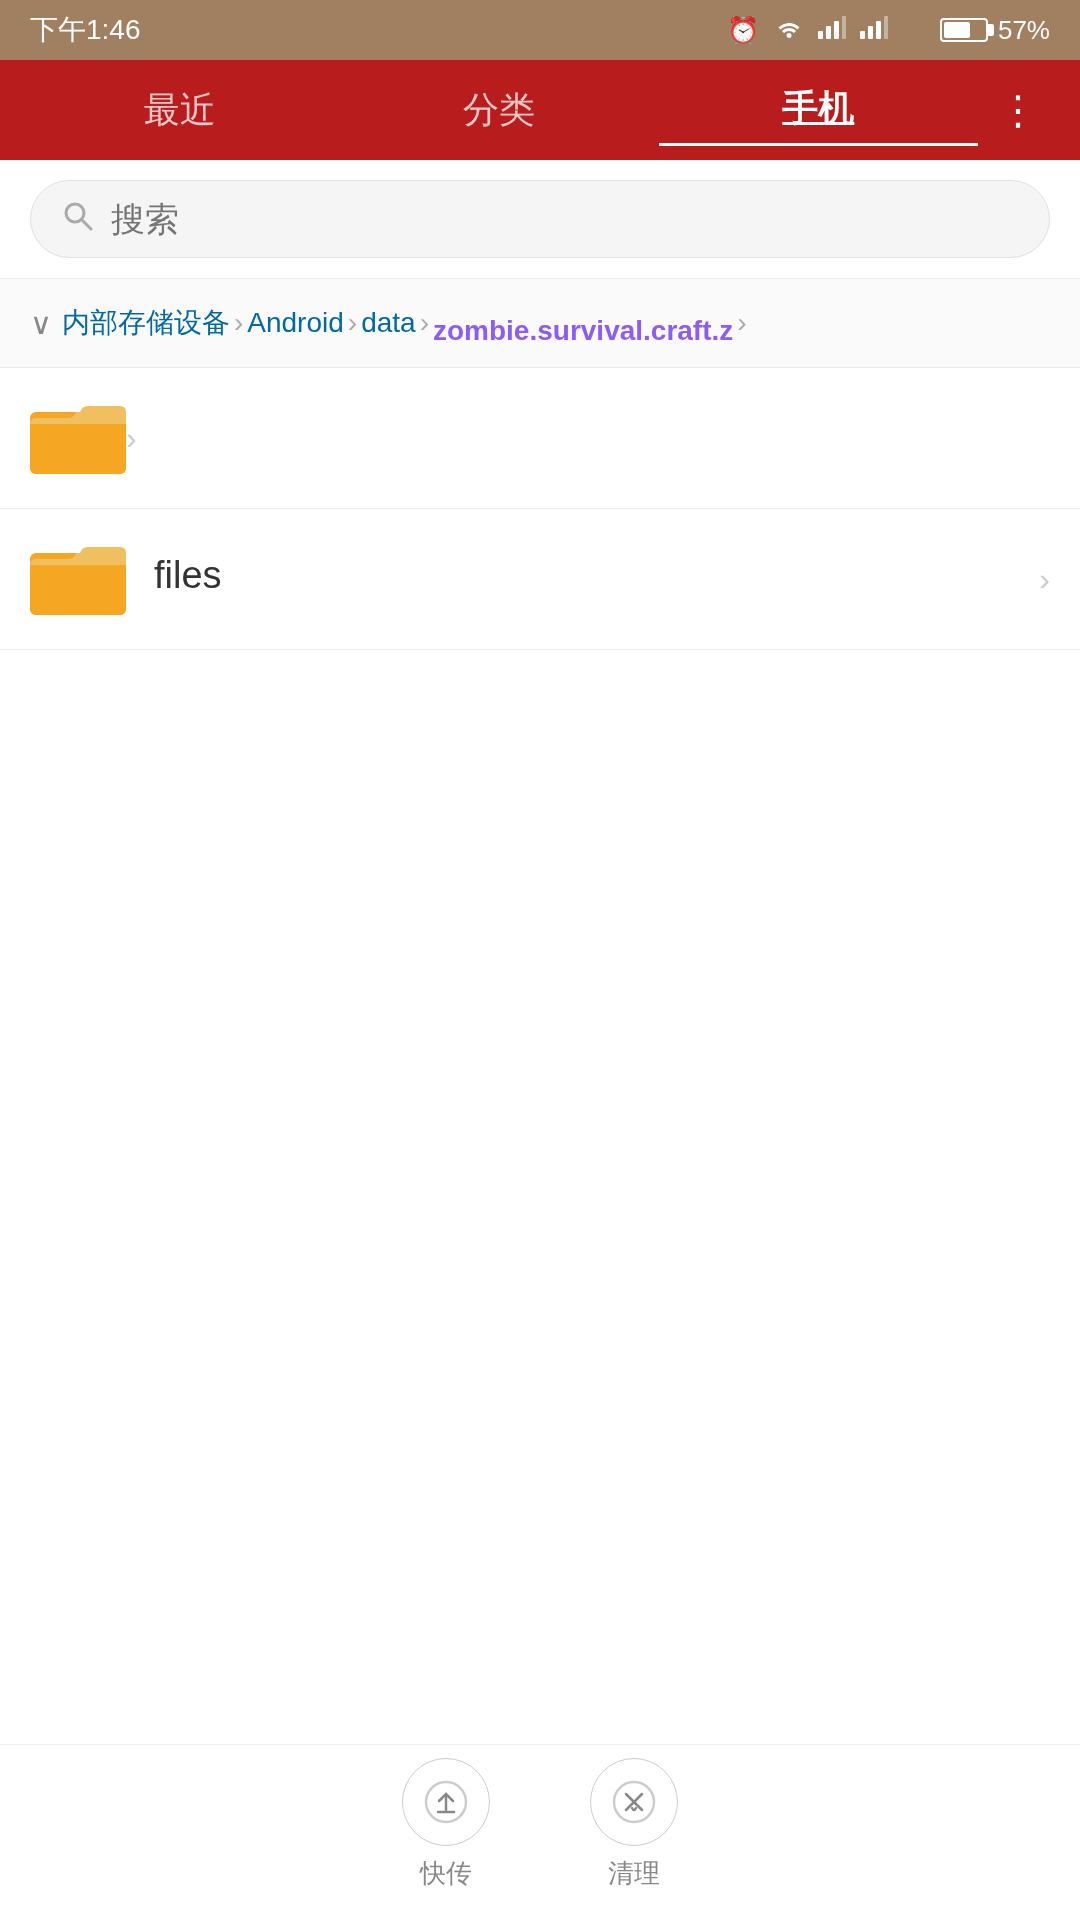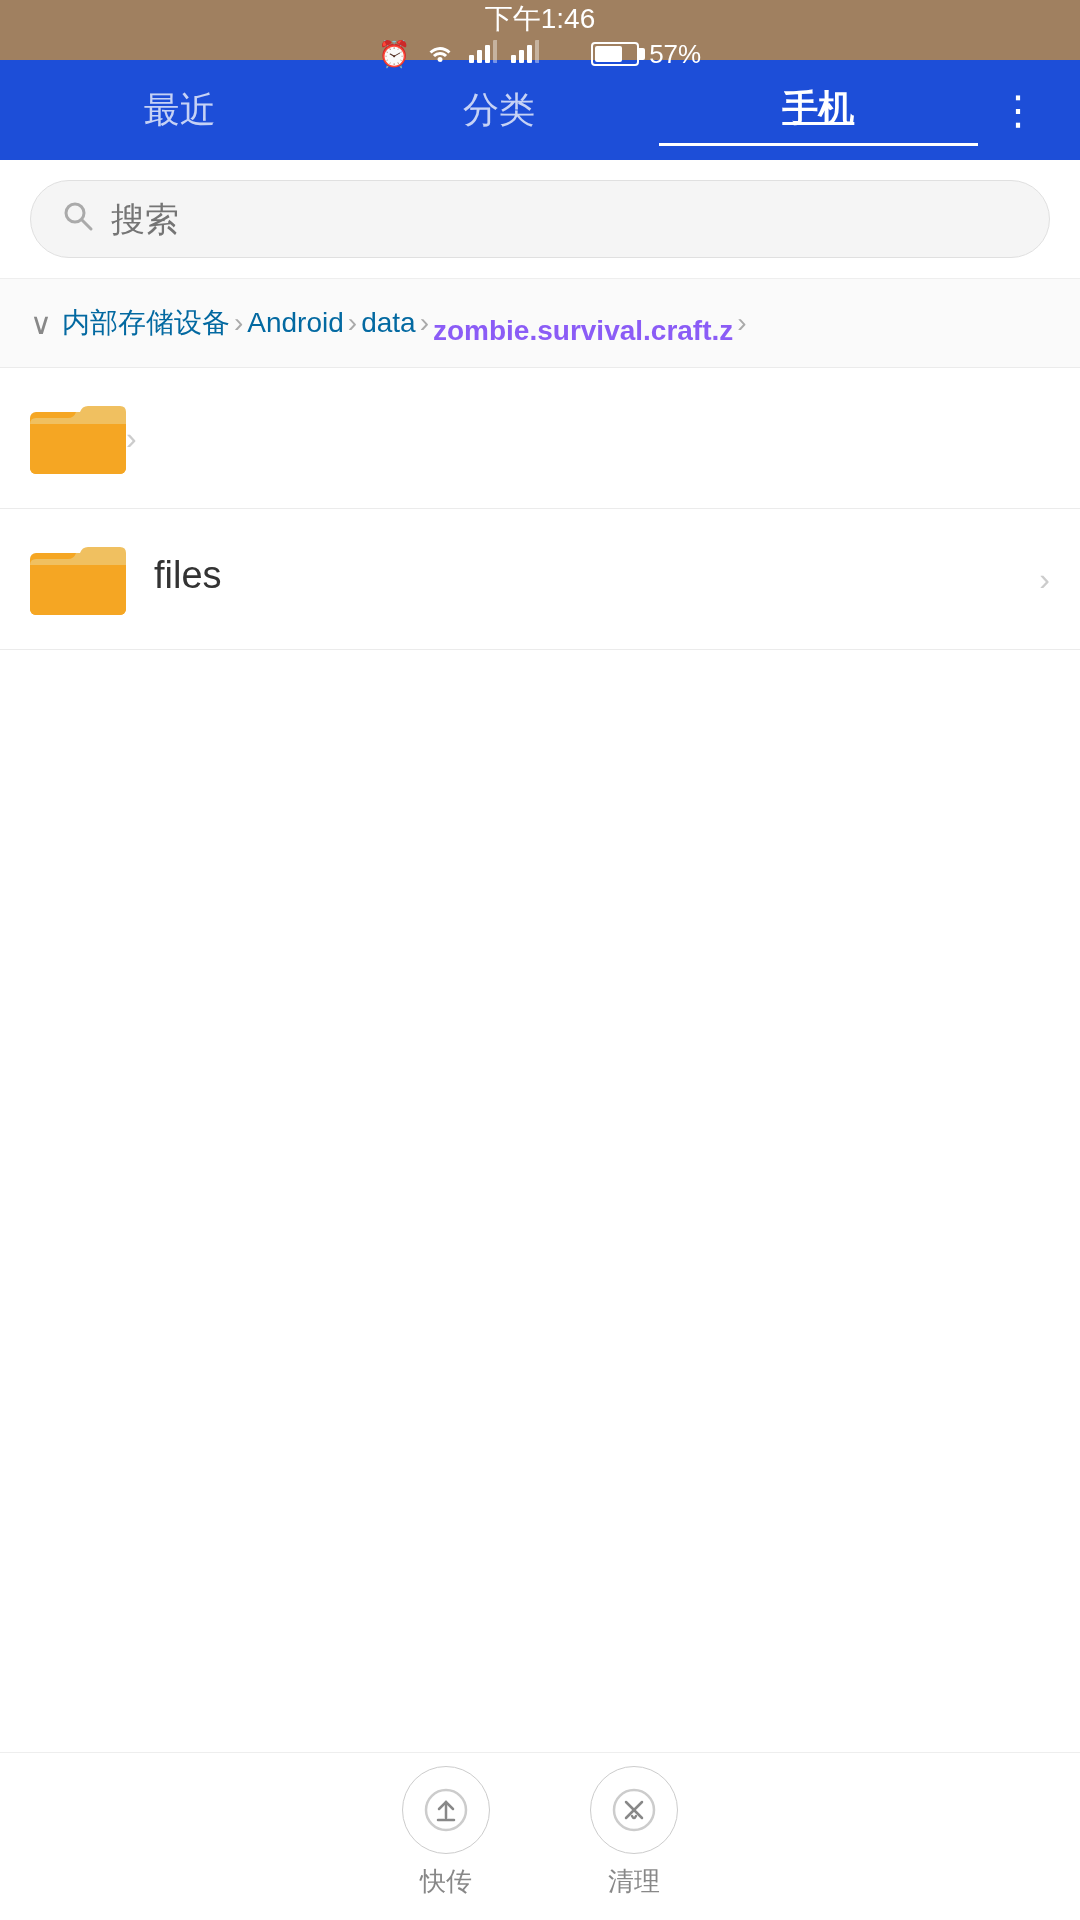--- a/index.html
+++ b/index.html
@@ -16,21 +16,20 @@
     .status-bar {
       width: 100%;
       height: 60px;
       background: #a08060;
       display: flex;
       align-items: center;
       justify-content: space-between;
       padding: 0 30px;
       color: #fff;
       font-size: 28px;
-      flex-direction: column;
     }
     .status-left { font-weight: 500; }
     .status-right {
       display: flex;
       align-items: center;
       gap: 14px;
     }
     .battery-icon {
       display: flex;
       align-items: center;
@@ -62,21 +61,21 @@
       width: 60%;
       height: calc(100% - 4px);
       background: #fff;
       border-radius: 2px;
     }
 
     
     .top-nav {
       width: 100%;
       height: 100px;
-      background: #1d4ed8;
+      background: #b91c1c;
       display: flex;
       align-items: center;
       justify-content: space-around;
       padding: 0 20px;
     }
     .nav-item {
       flex: 1;
       text-align: center;
       color: rgba(255,255,255,0.75);
       font-size: 36px;
@@ -205,21 +204,21 @@
       color: #aaa;
     }
     .chevron-right {
       font-size: 32px;
       color: #ccc;
     }
 
     
     .bottom-bar {
       position: absolute;
-      bottom: 8px;
+      bottom: 16px;
       width: 100%;
       height: 160px;
       background: #fff;
       border-top: 1px solid #eee;
       display: flex;
       align-items: center;
       justify-content: center;
       gap: 100px;
     }
     .bottom-btn {

